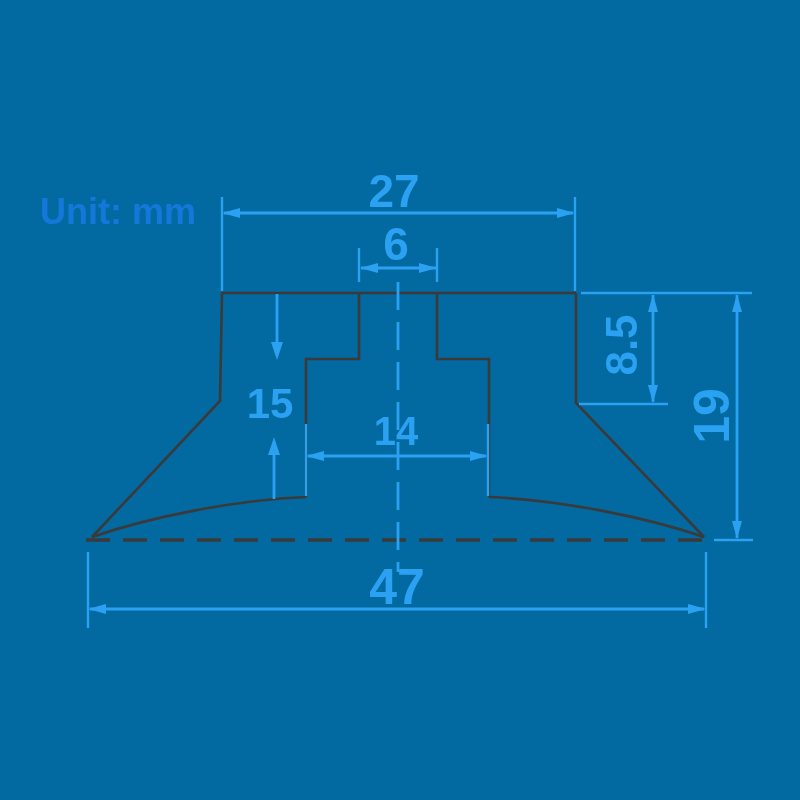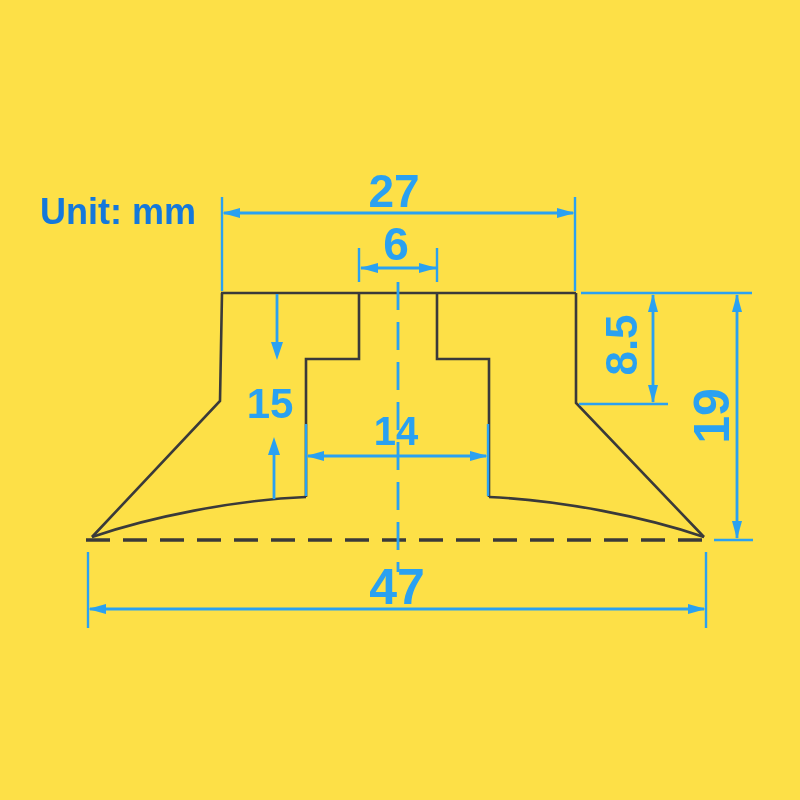--- a/index.html
+++ b/index.html
@@ -4,21 +4,21 @@
 <style>
   html, body {
     margin: 0;
     padding: 0;
     background: #ffffff;
   }
   .stage {
     position: relative;
     width: 800px;
     height: 800px;
-    background: #fde047;
+    background: #0369a1;
     overflow: hidden;
     font-family: "Liberation Sans", sans-serif;
   }
   svg { display: block; }
 
   .outline {
     fill: none;
     stroke: #3a3a3a;
     stroke-width: 2.6;
     stroke-linejoin: miter;

